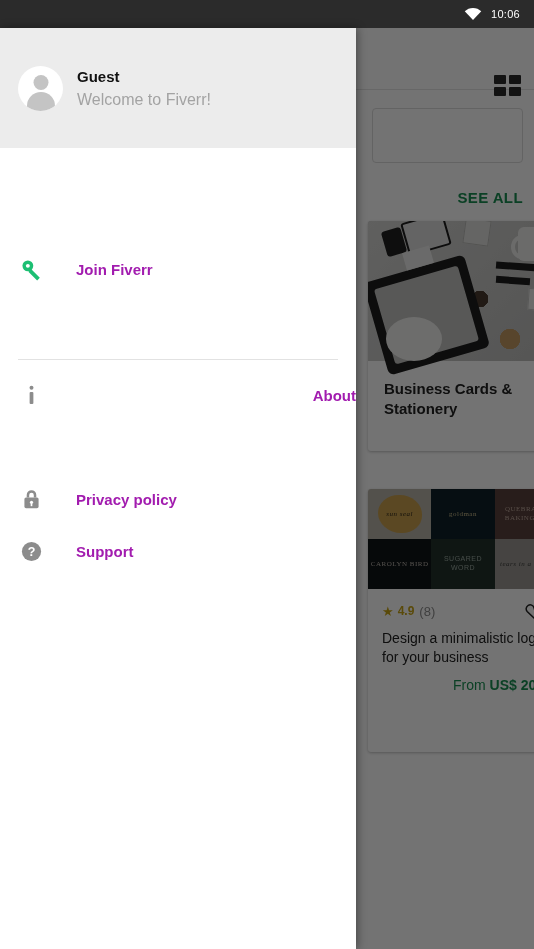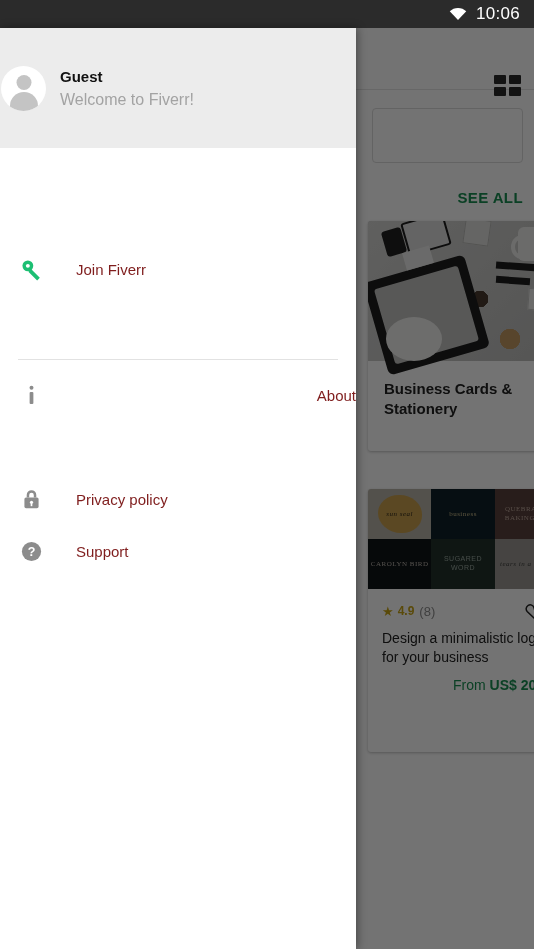--- a/index.html
+++ b/index.html
@@ -140,51 +140,51 @@
     background:rgba(0,0,0,.55);
   }
 
   
   #status-bar{
     position:absolute; left:0; top:0; width:534px; height:28px;
     background:#2b2b2b; display:flex; align-items:center;
     justify-content:flex-end; padding-right:14px; gap:9px;
   }
   #wifi-icon{ width:18px; height:14px; }
-  #clock{ color:#ffffff; font-size:17px; letter-spacing:.3px; }
+  #clock{ color:#ffffff; font-size:11px; letter-spacing:.3px; }
 
   
   #drawer{
     position:absolute; left:0; top:28px; width:356px; height:921px;
     background:#ffffff; box-shadow:2px 0 8px rgba(0,0,0,.35);
   }
   #drawer-header{
     position:absolute; left:0; top:0; width:356px; height:120px;
-    background:#ececec; display:flex; align-items:center; padding-left:1px;
+    background:#ececec; display:flex; align-items:center; padding-left:18px;
   }
   #avatar{
     width:45px; height:45px; border-radius:50%; background:#ffffff;
     position:relative; overflow:hidden; flex:none;
   }
   #avatar .head{ position:absolute; left:50%; top:9px; transform:translateX(-50%);
     width:15px; height:15px; border-radius:50%; background:#c4c4c4; }
   #avatar .body{ position:absolute; left:50%; top:26px; transform:translateX(-50%);
     width:28px; height:22px; border-radius:14px 14px 0 0; background:#c4c4c4; }
   #header-text{ margin-left:14px; }
   #user-name{ font-size:15px; font-weight:bold; color:#111; }
   #user-sub{ font-size:16px; color:#a3a3a3; margin-top:6px; }
 
   .menu-item{
     position:absolute; left:0; width:356px; height:52px;
     display:flex; align-items:center; padding-left:18px;
   }
   .menu-item.active{ background:#f7f7f7; }
   .mi-icon{ width:26px; height:26px; flex:none; display:flex;
     align-items:center; justify-content:center; }
-  .mi-label{ margin-left:32px; font-size:15px; color:#7f1d1d; font-weight:normal; }
+  .mi-label{ margin-left:32px; font-size:15px; color:#a21caf; font-weight:bold; }
   .menu-item.active .mi-label{ color:#1dbf73; font-weight:bold; }
 
   #drawer-divider{
     position:absolute; left:18px; top:331px; width:320px; height:1px;
     background:#e2e2e2;
   }
 </style>
 </head>
 <body>
 
@@ -219,21 +219,21 @@
     <div id="category-title">Business Cards &amp; Stationery</div>
   </div>
 
   <div id="gig-card">
     <div id="gig-photo">
       <div class="tile t1">
         <div class="blob"></div>
         <span>sun seal</span>
       </div>
       <div class="tile t2">
-        <span>business</span>
+        <span>goldman</span>
       </div>
       <div class="tile t3">
         <span>QUEBRADA BAKING CO</span>
       </div>
       <div class="tile t4">
         <span>CAROLYN BIRD</span>
       </div>
       <div class="tile t5">
         <span>SUGARED WORD</span>
       </div>

